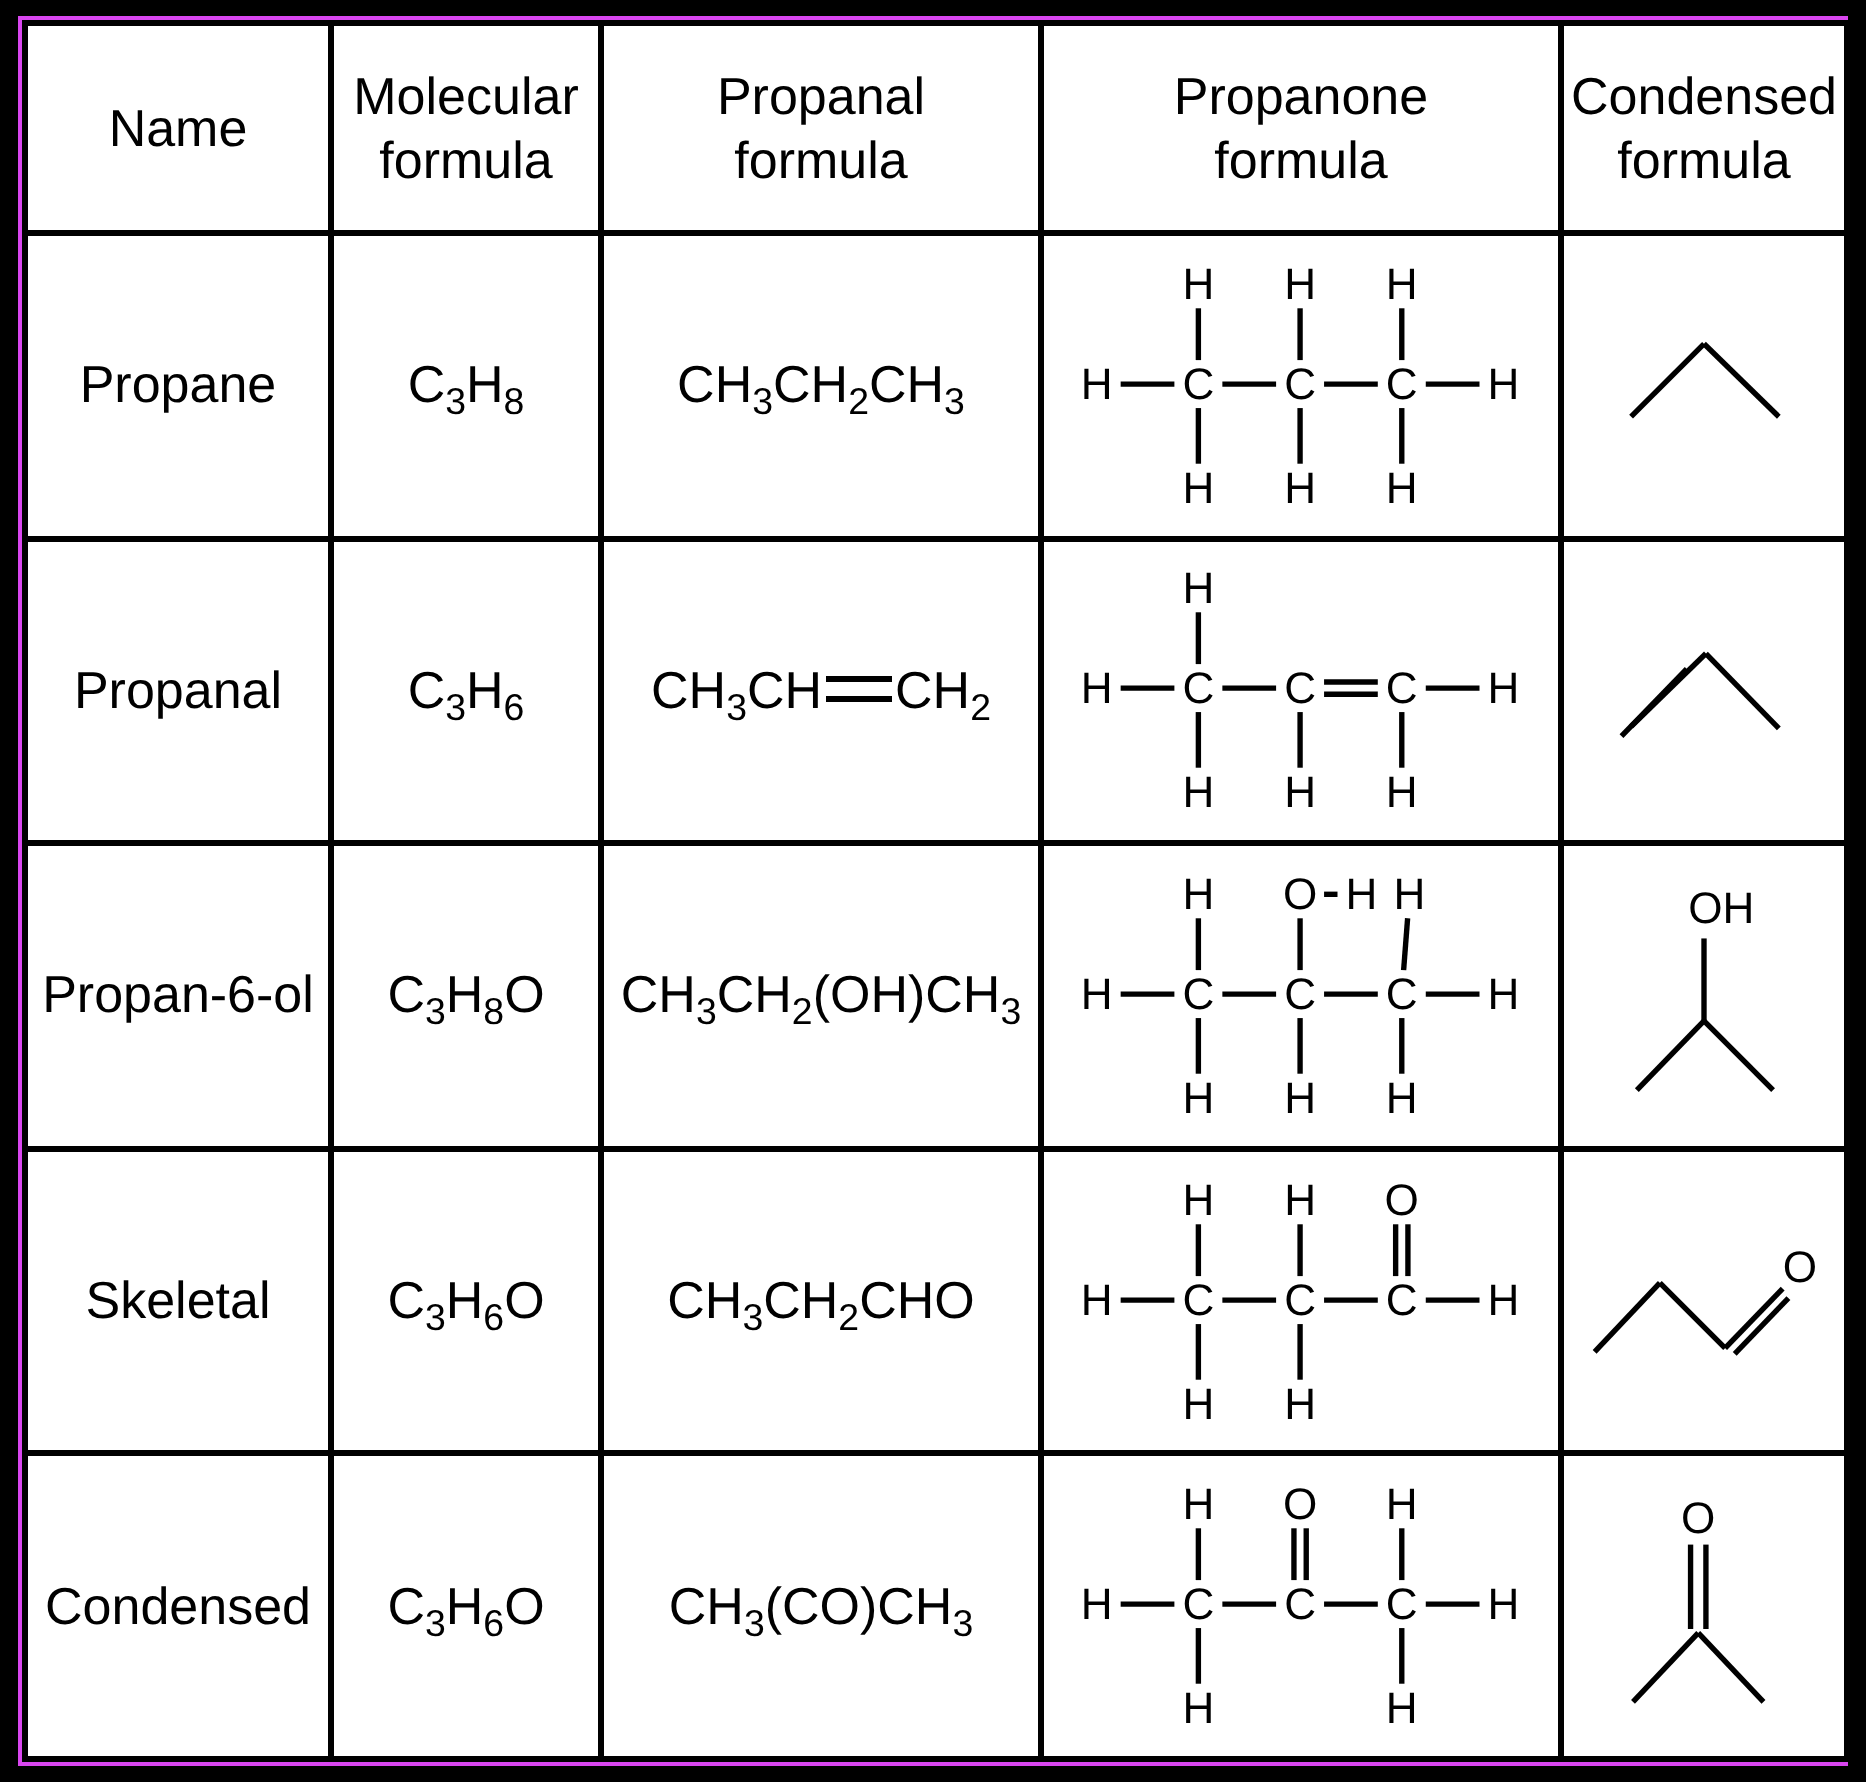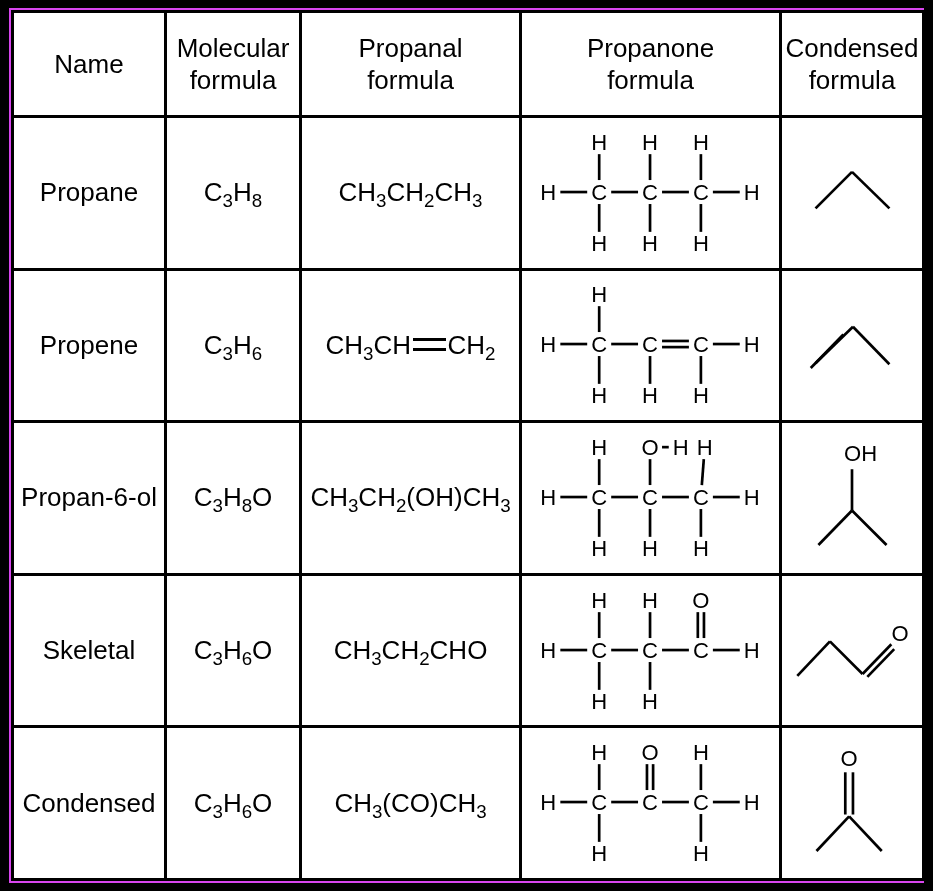--- a/index.html
+++ b/index.html
@@ -71,21 +71,21 @@
               </svg>
             </td>
           <td>
               <svg class="skel-svg" viewBox="0 0 142 148">
                 <line x1="33" y1="90" x2="71" y2="52" stroke="#000" stroke-width="2.8"></line>
                 <line x1="71" y1="52" x2="110" y2="90" stroke="#000" stroke-width="2.8"></line>
               </svg>
             </td>
         </tr>
         <tr>
-          <td>Propene</td>
+          <td>Propanal</td>
           <td>C<sub>3</sub>H<sub>6</sub></td>
           <td>CH<sub>3</sub>CH<span class="dbond"></span>CH<sub>2</sub></td>
           <td>
               <svg class="disp-svg" viewBox="0 0 258 148">
                 <line x1="34.5" y1="73" x2="62.5" y2="73" stroke="#000" stroke-width="2.8"></line>
                 <line x1="87.5" y1="73" x2="115.5" y2="73" stroke="#000" stroke-width="2.8"></line>
                 <line x1="140.5" y1="76.2" x2="168.5" y2="76.2" stroke="#000" stroke-width="2.8"></line>
                 <line x1="140.5" y1="69.8" x2="168.5" y2="69.8" stroke="#000" stroke-width="2.8"></line>
                 <line x1="193.5" y1="73" x2="221.5" y2="73" stroke="#000" stroke-width="2.8"></line>
                 <line x1="75" y1="33.5" x2="75" y2="60.5" stroke="#000" stroke-width="2.8"></line>

